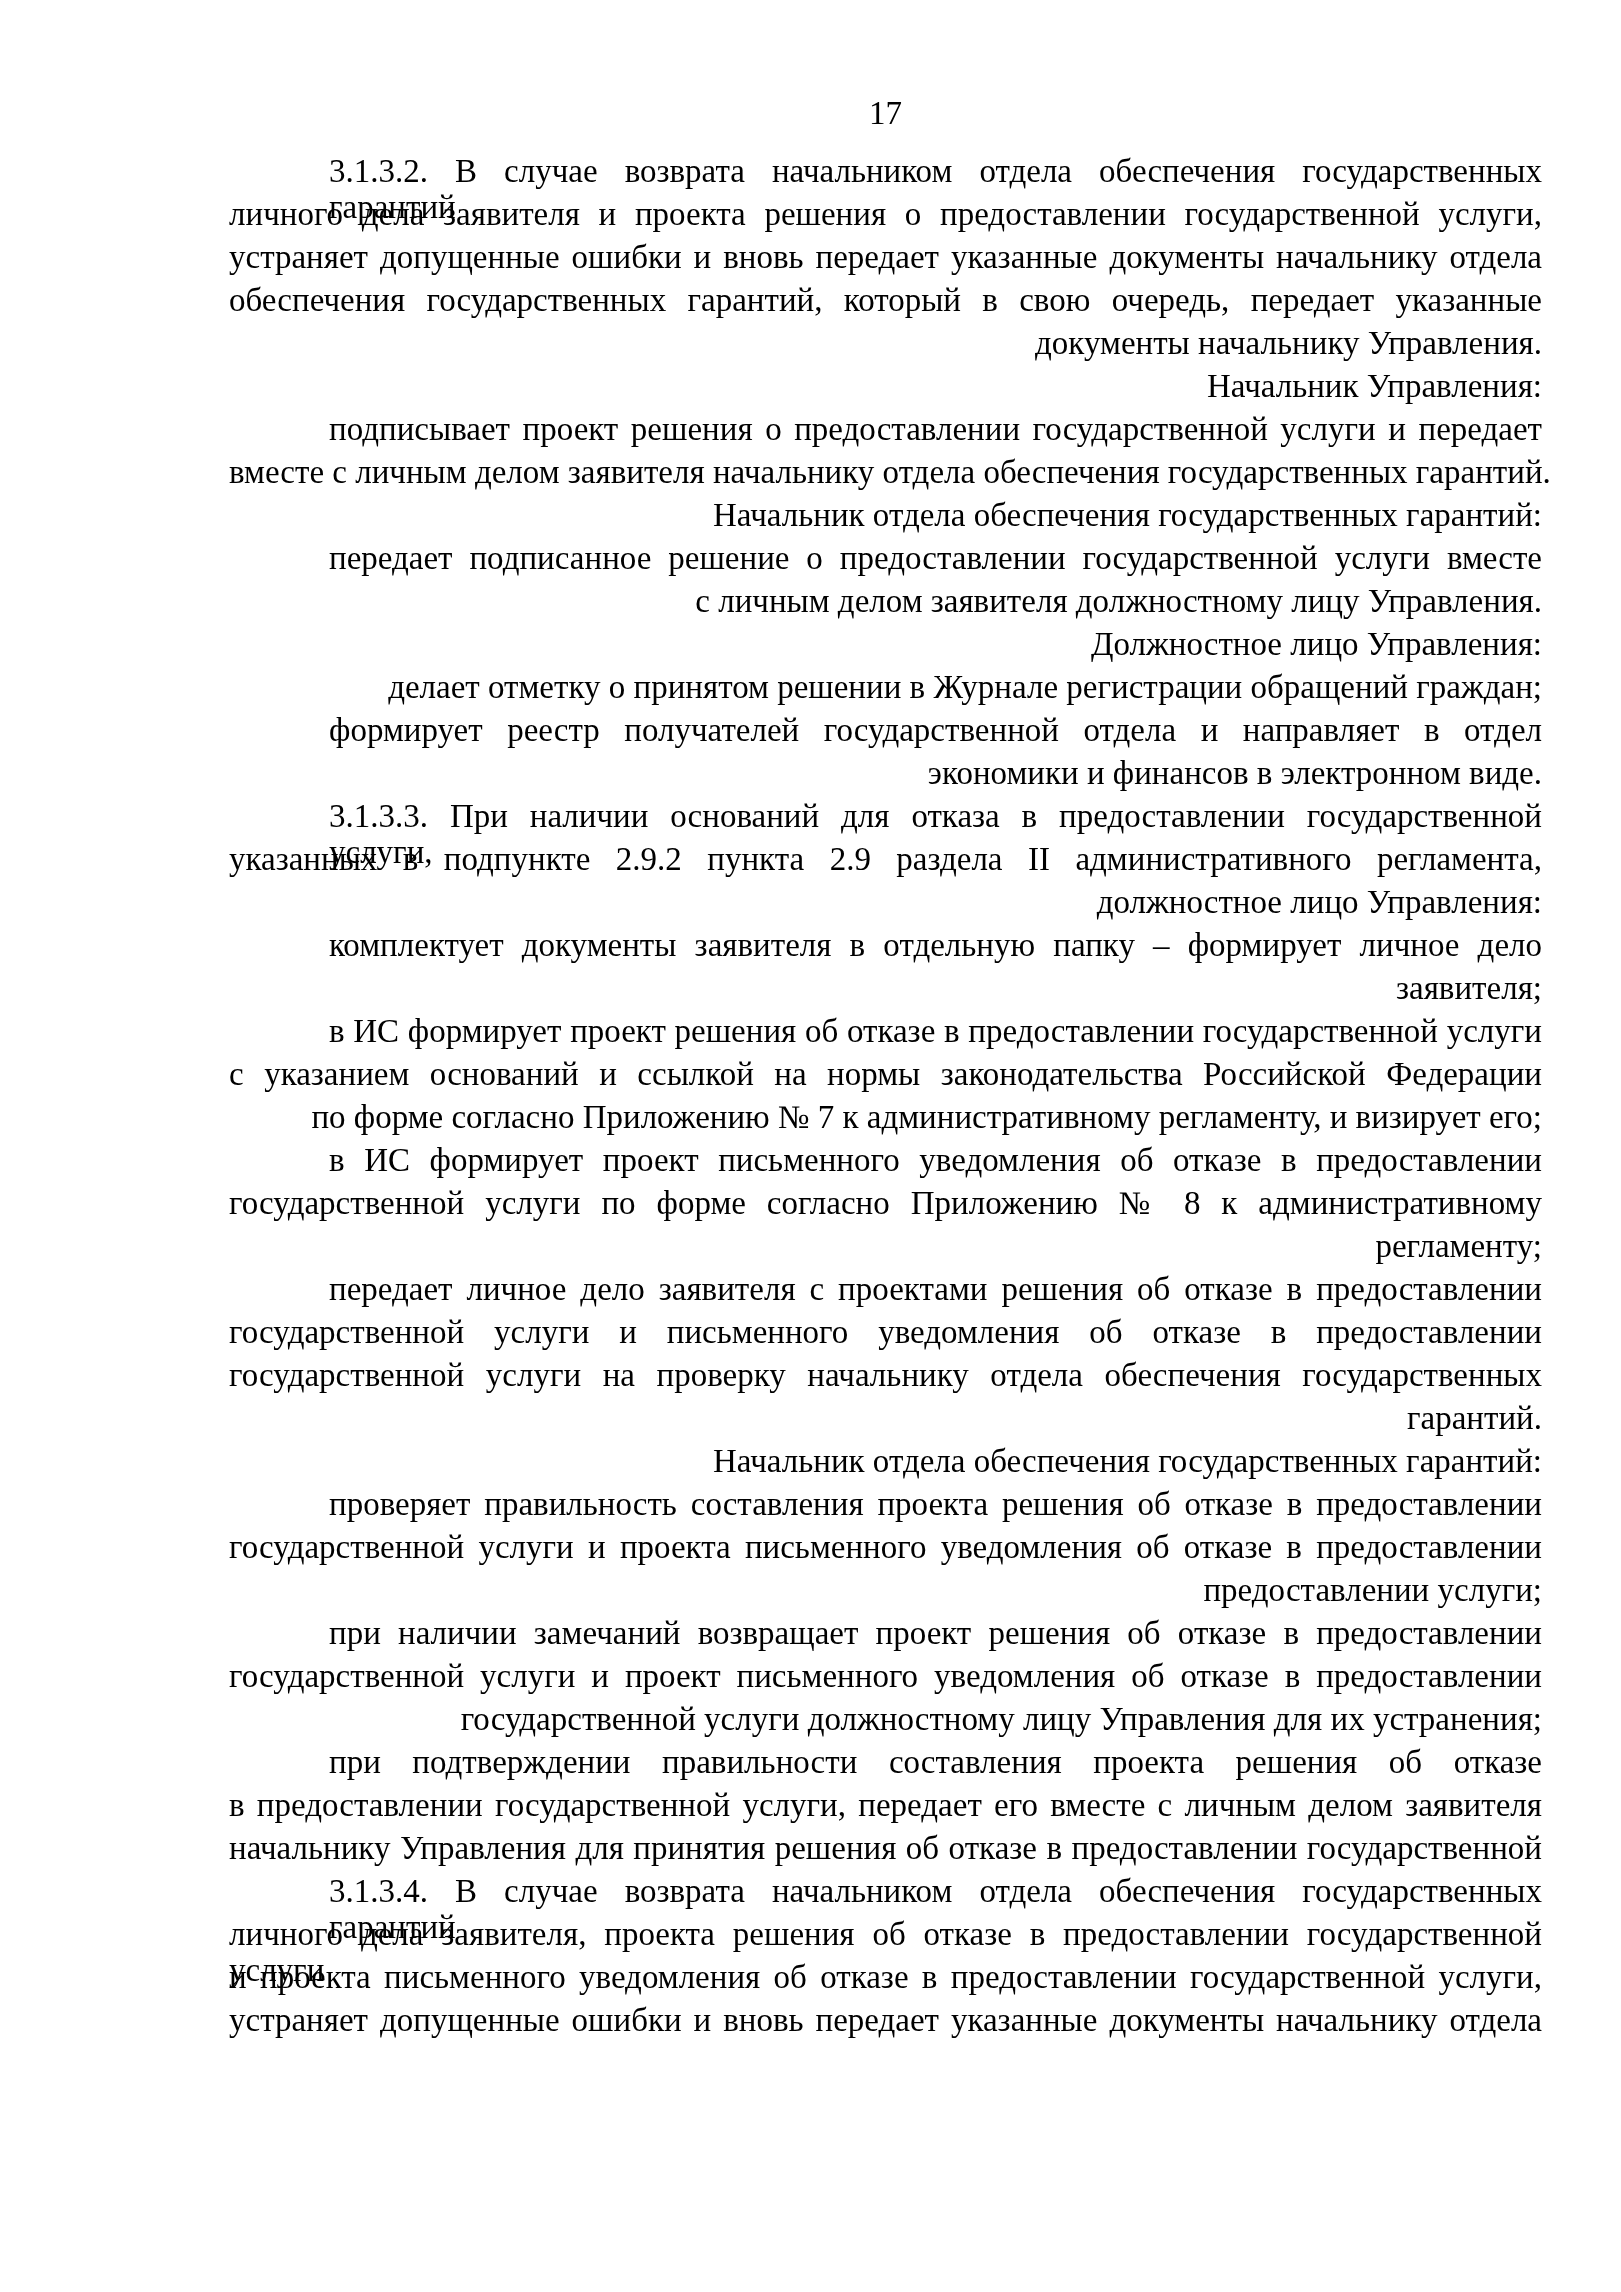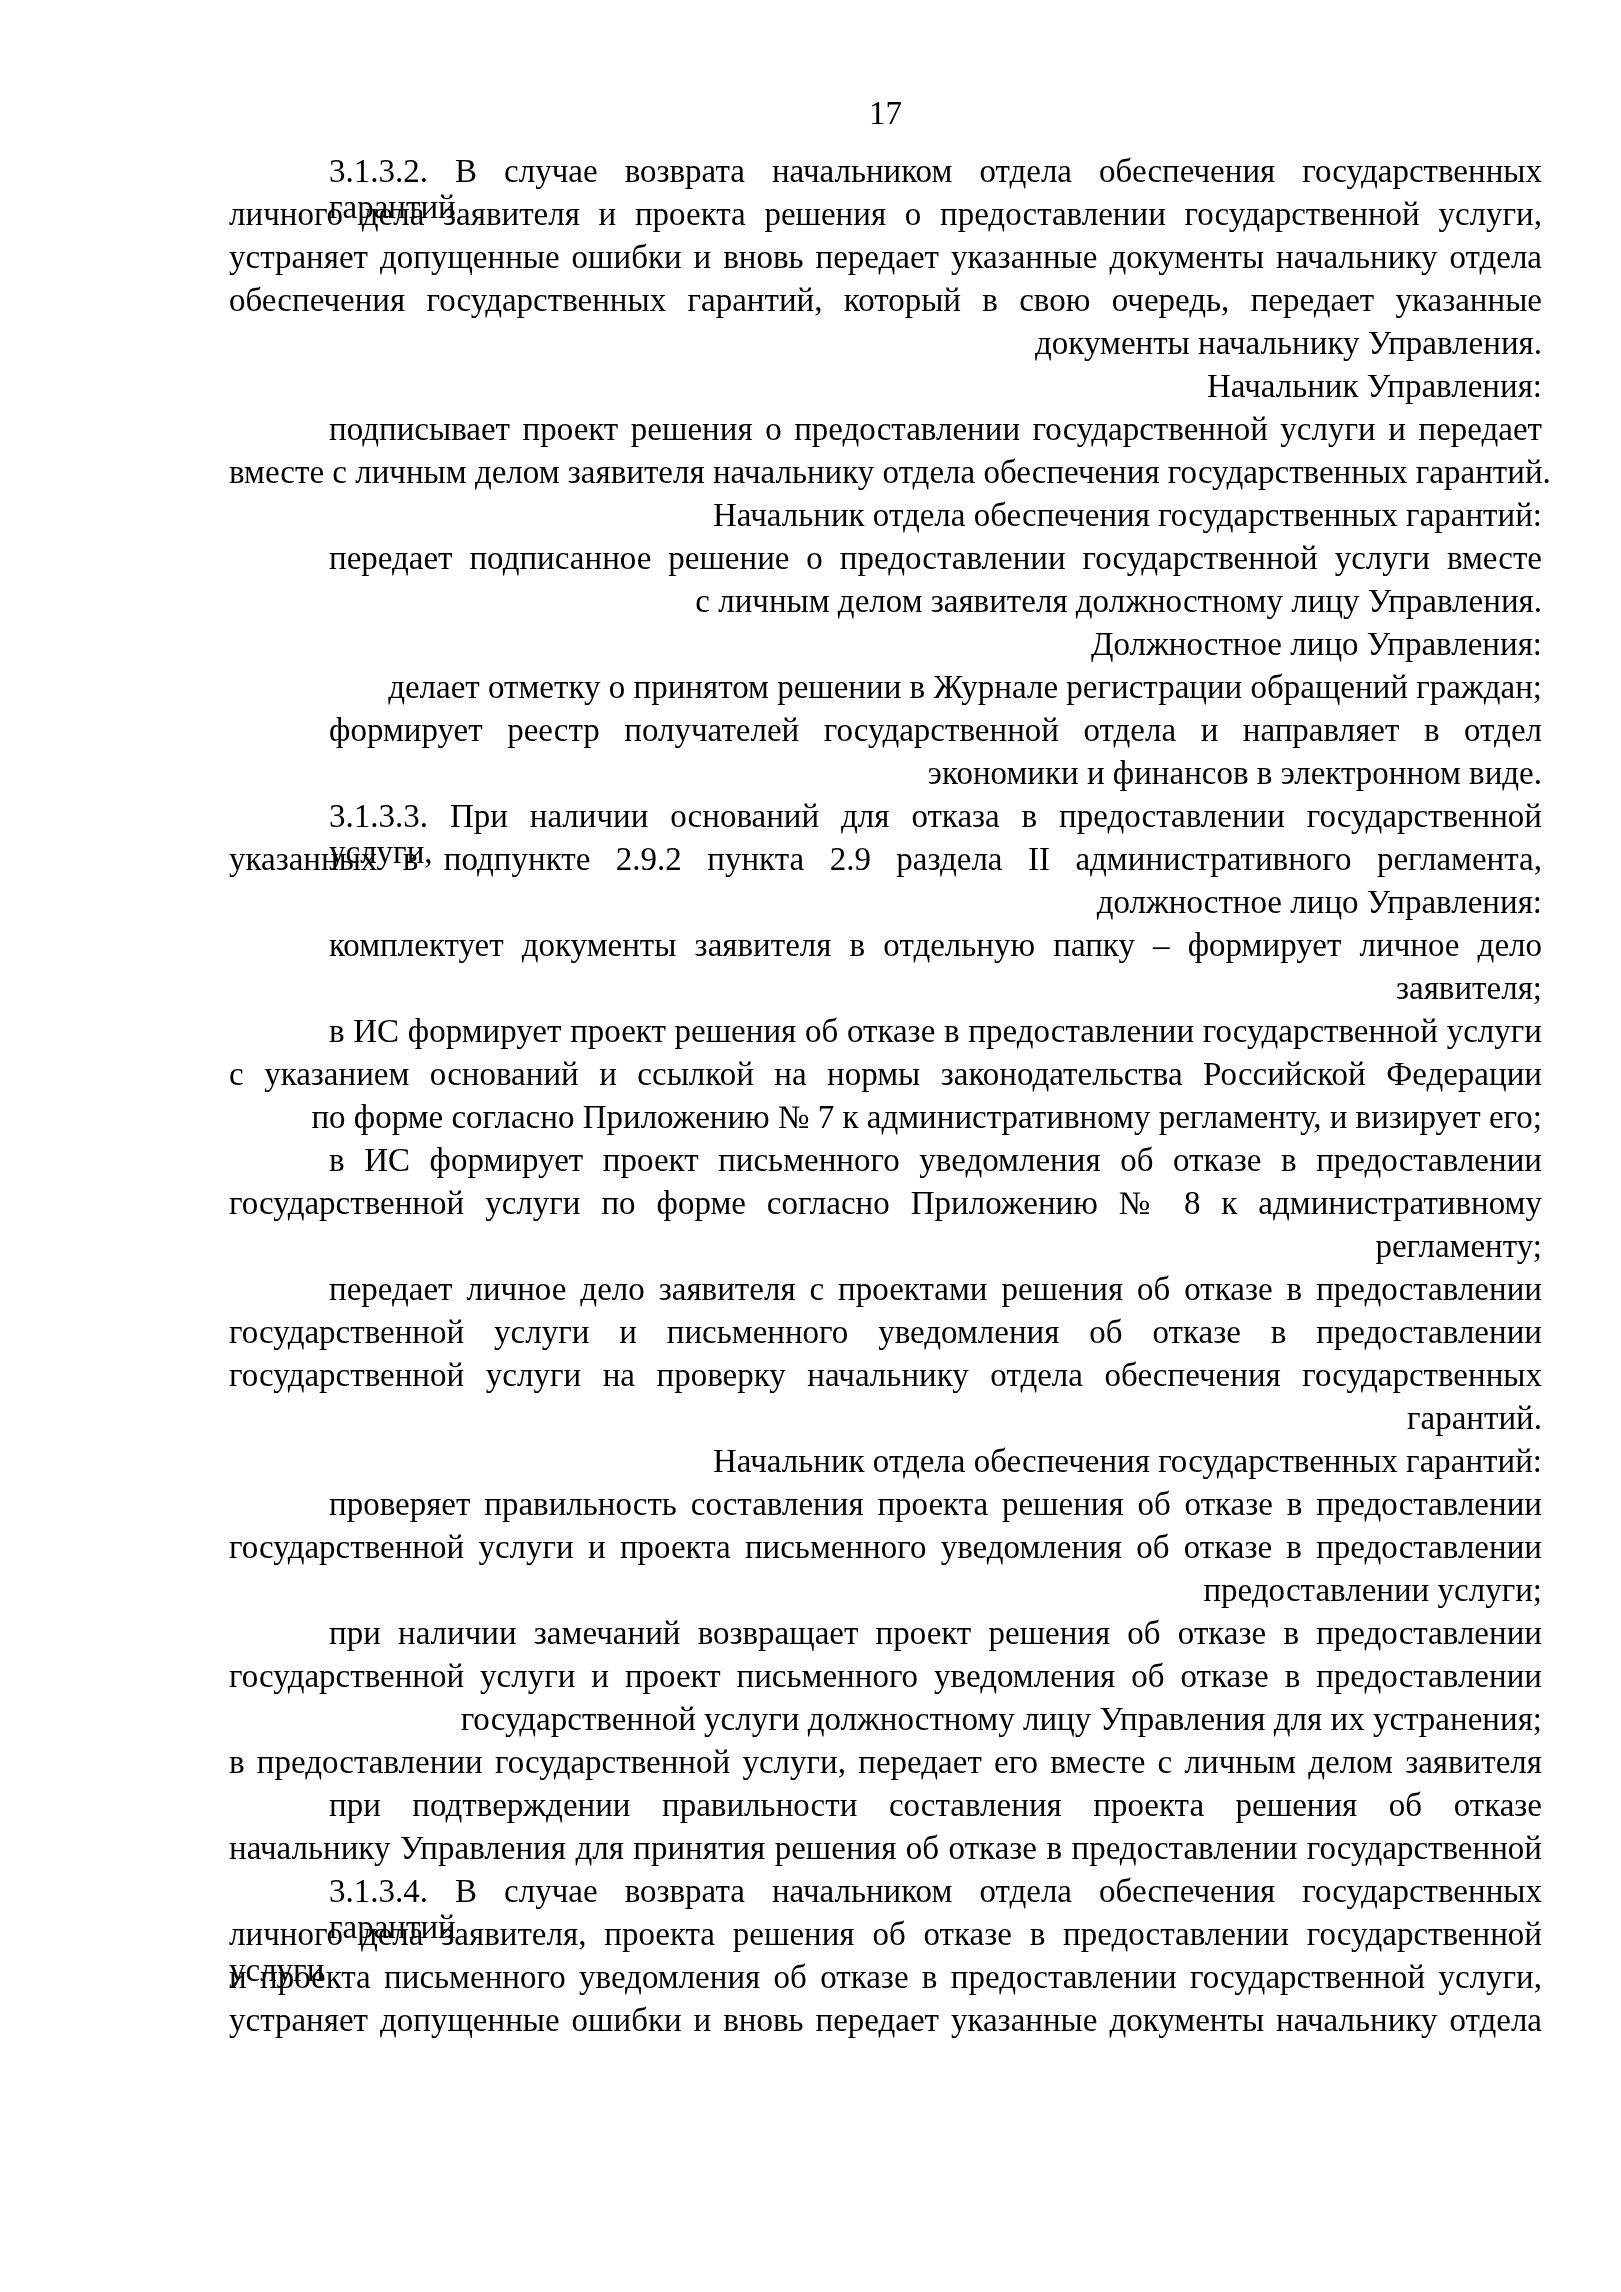--- a/index.html
+++ b/index.html
@@ -124,22 +124,22 @@
         <div class="line just indent">проверяет правильность составления проекта решения об отказе в предоставлении</div>
         <div class="line just">государственной услуги и проекта письменного уведомления об отказе в предоставлении</div>
         <div class="line endline">предоставлении услуги;</div>
       </div>
       <div class="paragraph">
         <div class="line just indent">при наличии замечаний возвращает проект решения об отказе в предоставлении</div>
         <div class="line just">государственной услуги и проект письменного уведомления об отказе в предоставлении</div>
         <div class="line endline">государственной услуги должностному лицу Управления для их устранения;</div>
       </div>
       <div class="paragraph">
+        <div class="line just indent">при подтверждении правильности составления проекта решения об отказе</div>
         <div class="line just">в предоставлении государственной услуги, передает его вместе с личным делом заявителя</div>
-        <div class="line just indent">при подтверждении правильности составления проекта решения об отказе</div>
         <div class="line just">начальнику Управления для принятия решения об отказе в предоставлении государственной</div>
       </div>
       <div class="paragraph">
         <div class="line just indent">3.1.3.4. В случае возврата начальником отдела обеспечения государственных гарантий</div>
         <div class="line just">личного дела заявителя, проекта решения об отказе в предоставлении государственной услуги</div>
         <div class="line just">и проекта письменного уведомления об отказе в предоставлении государственной услуги,</div>
         <div class="line just">устраняет допущенные ошибки и вновь передает указанные документы начальнику отдела</div>
       </div>
     </div>
 </div>

